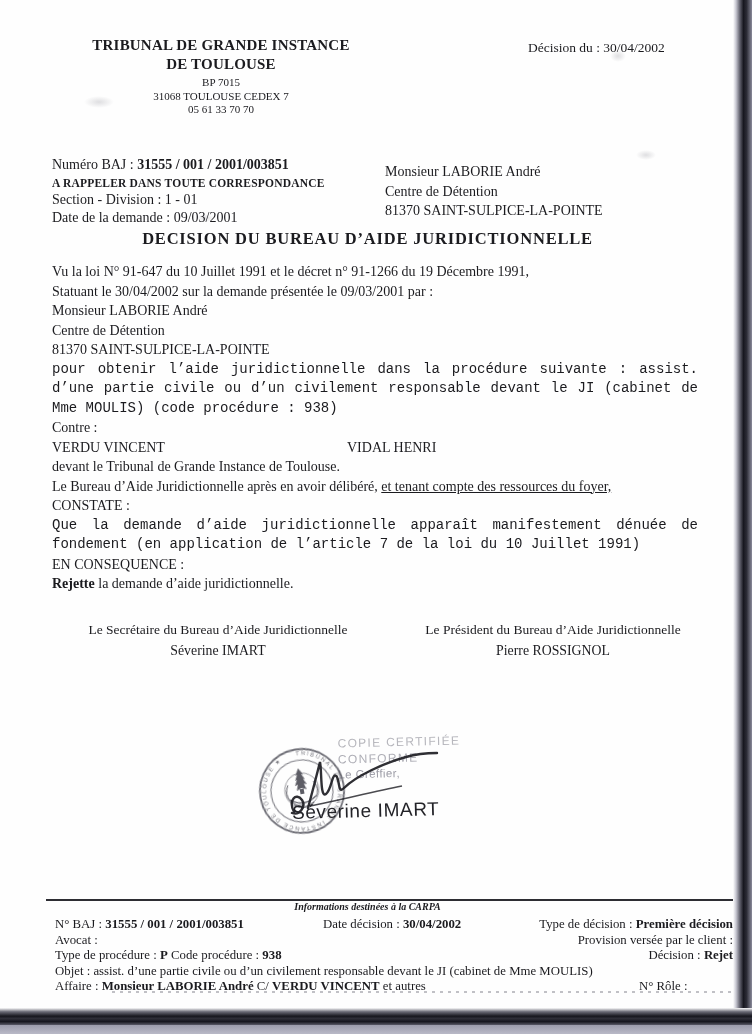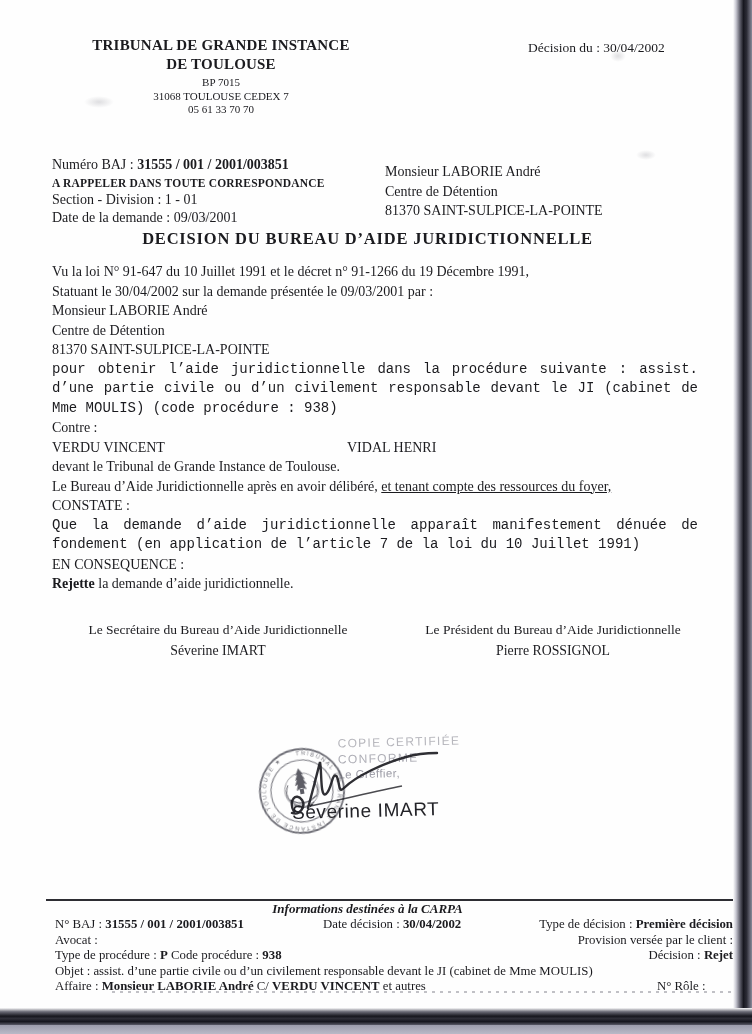--- a/index.html
+++ b/index.html
@@ -68,27 +68,27 @@
   .cert-l2{color:#aeaeb6;}
   .cert-l3{color:#9c9ca6;font-size:11.5px;letter-spacing:.4px;}
   .seal-svg{position:absolute;left:256px;top:745px;transform:rotate(-10deg);filter:blur(.4px);}
   .sign-svg{position:absolute;left:280px;top:742px;}
   .sign-name{position:absolute;left:292px;top:800px;font-family:"Liberation Sans",sans-serif;
     font-size:19px;color:#232328;letter-spacing:.6px;transform:rotate(-1.5deg);}
 
   
   .carpa-rule{position:absolute;left:46px;right:19px;top:899px;border-top:2px solid #2d2d33;}
   .carpa-heading{position:absolute;left:0;right:17px;top:901px;text-align:center;
-    font-style:italic;font-weight:bold;font-size:13px;}
+    font-style:italic;font-weight:bold;font-size:10px;}
   .carpa-rows{position:absolute;left:55px;right:19px;top:917px;font-size:12.8px;}
   .cr{position:relative;height:15.6px;white-space:nowrap;}
   .c0{position:absolute;left:0;}
   .c1{position:absolute;left:268px;}
   .cR{position:absolute;right:0;}
-  .c-role{position:absolute;left:602px;}
+  .c-role{position:absolute;left:584px;}
 </style>
 </head>
 <body>
 
 <div class="page">
 
   <div class="smudge s1"></div>
   <div class="smudge s2"></div>
   <div class="smudge s3"></div>
   <div class="smudge s4"></div>

